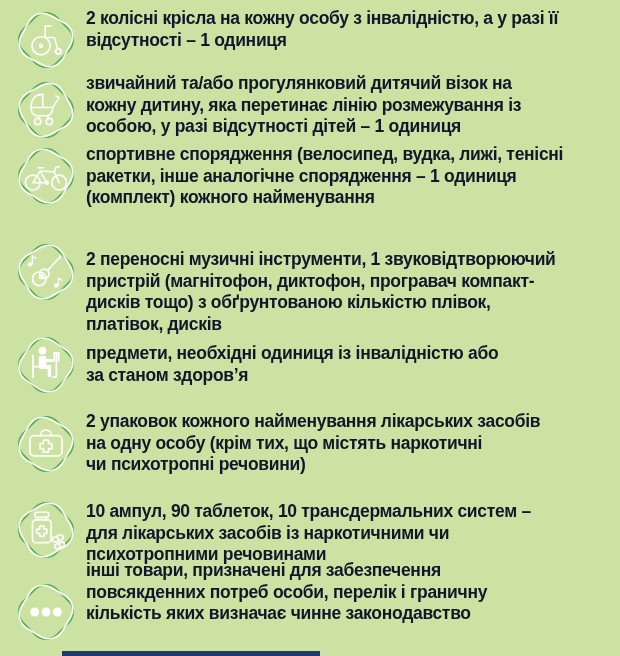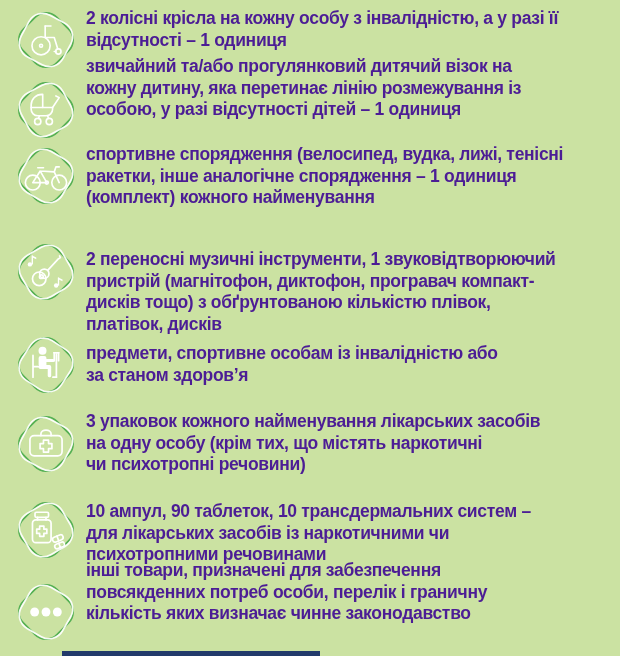--- a/index.html
+++ b/index.html
@@ -12,21 +12,21 @@
   .row-icon{position:absolute;left:13px;width:66px;height:66px;}
   .row-icon svg{display:block;width:100%;height:100%;}
   .badge-outline{fill:none;stroke-width:1.6;}
   .badge-green{stroke:#55b054;}
   .badge-white{stroke:#ffffff;stroke-opacity:.92;}
   .ic{fill:none;stroke:#ffffff;stroke-width:2;stroke-linecap:round;stroke-linejoin:round;}
   .ic-fill{fill:#ffffff;stroke:none;}
   .row-text{
     position:absolute;left:86px;width:528px;
     font-size:17.5px;line-height:21.5px;font-weight:700;
-    color:#4c1d95;letter-spacing:-0.3px;
+    color:#0f172a;letter-spacing:-0.3px;
     white-space:pre-line;
   }
   #footer-bar{
     position:absolute;left:62px;bottom:0;width:258px;height:5px;
     background:#223a6b;
   }
 </style>
 </head>
 <body>
 
@@ -54,21 +54,21 @@
     <g transform="translate(32 32) scale(0.8) translate(-32 -32)">
       <path class="ic" d="M14 29 H40 V31 a8 8 0 0 1 -8 8 H22 a8 8 0 0 1 -8 -8 Z"></path>
       <path class="ic" d="M14 29 v-3 a13 13 0 0 1 13 -13 h1 v16"></path>
       <path class="ic" d="M40 29 L48 17 l-4 -2"></path>
       <circle class="ic" cx="22" cy="46" r="3.8"></circle>
       <circle class="ic" cx="36" cy="46" r="3.8"></circle>
       <path class="ic" d="M24 39 L23 42 M34 39 L35 42"></path>
     </g>
   </svg>
 </div>
-<div class="row-text" style="top:56px">звичайний та/або прогулянковий дитячий візок на
+<div class="row-text" style="top:73px">звичайний та/або прогулянковий дитячий візок на
 кожну дитину, яка перетинає лінію розмежування із
 особою, у разі відсутності дітей – 1 одиниця</div>
 
 <div class="row-icon" style="top:143px">
   <svg viewBox="0 0 64 64">
     <rect class="badge-outline badge-green" x="9" y="9" width="46" height="46" rx="15" transform="rotate(45 32 32)"></rect>
     <rect class="badge-outline badge-white" x="9" y="9" width="46" height="46" rx="15" transform="rotate(30 32 32)"></rect>
     <g transform="translate(32 32) scale(0.8) translate(-32 -32)">
       <circle class="ic" cx="16" cy="40" r="9"></circle>
       <circle class="ic" cx="48" cy="40" r="9"></circle>
@@ -117,35 +117,35 @@
         <rect x="23.5" y="21.5" width="9" height="13" rx="2.5"></rect>
         <rect x="28" y="25" width="14" height="3.6" rx="1.8"></rect>
         <rect x="23.5" y="32" width="14.5" height="4.6" rx="2"></rect>
         <rect x="34" y="34" width="4" height="12" rx="1.5"></rect>
       </g>
       <path class="ic" d="M17 21 V46 M17 34 H23 M40 46 H44"></path>
       <path class="ic" d="M44 20 V46 M41 18 H47 M41.5 18 V27 M46.5 18 V27"></path>
     </g>
   </svg>
 </div>
-<div class="row-text" style="top:343px">предмети, спортивне особам із інвалідністю або
+<div class="row-text" style="top:343px">предмети, необхідні одиниця із інвалідністю або
 за станом здоров’я</div>
 
 <div class="row-icon" style="top:411px">
   <svg viewBox="0 0 64 64">
     <rect class="badge-outline badge-green" x="9" y="9" width="46" height="46" rx="15" transform="rotate(45 32 32)"></rect>
     <rect class="badge-outline badge-white" x="9" y="9" width="46" height="46" rx="15" transform="rotate(28 32 32)"></rect>
     <g transform="translate(32 32) scale(0.82) translate(-32 -32)">
       <rect class="ic" x="13" y="22" width="38" height="24" rx="5"></rect>
       <path class="ic" d="M26 22 v-2 a6 4.5 0 0 1 12 0 v2"></path>
       <path class="ic" d="M29 27.5 h6 v4 h4 v6 h-4 v4 h-6 v-4 h-4 v-6 h4 Z"></path>
     </g>
   </svg>
 </div>
-<div class="row-text" style="top:411px">3 упаковок кожного найменування лікарських засобів
+<div class="row-text" style="top:411px">2 упаковок кожного найменування лікарських засобів
 на одну особу (крім тих, що містять наркотичні
 чи психотропні речовини)</div>
 
 <div class="row-icon" style="top:497px">
   <svg viewBox="0 0 64 64">
     <rect class="badge-outline badge-green" x="9" y="9" width="46" height="46" rx="15" transform="rotate(45 32 32)"></rect>
     <rect class="badge-outline badge-white" x="9" y="9" width="46" height="46" rx="15" transform="rotate(60 32 32)"></rect>
     <g transform="translate(32 32) scale(0.82) translate(-32 -32)">
       <rect class="ic" x="19" y="11" width="16" height="6" rx="1.5"></rect>
       <path class="ic" d="M22 17 v3 M32 17 v3"></path>

